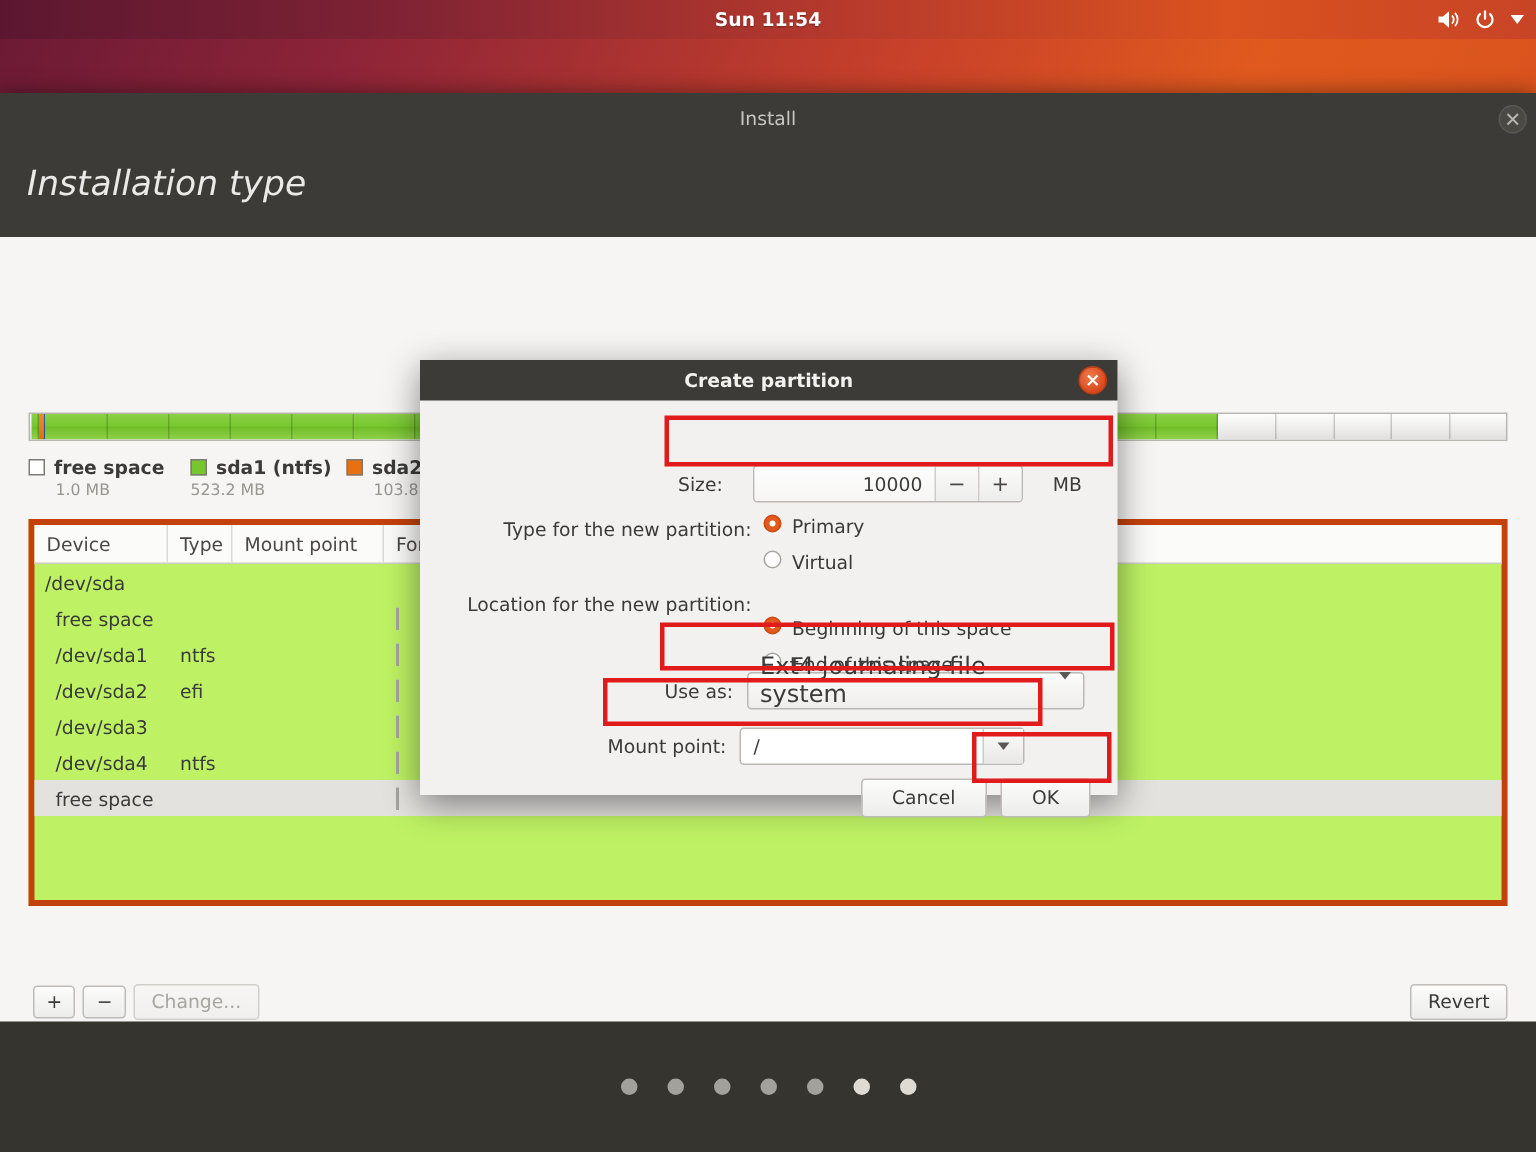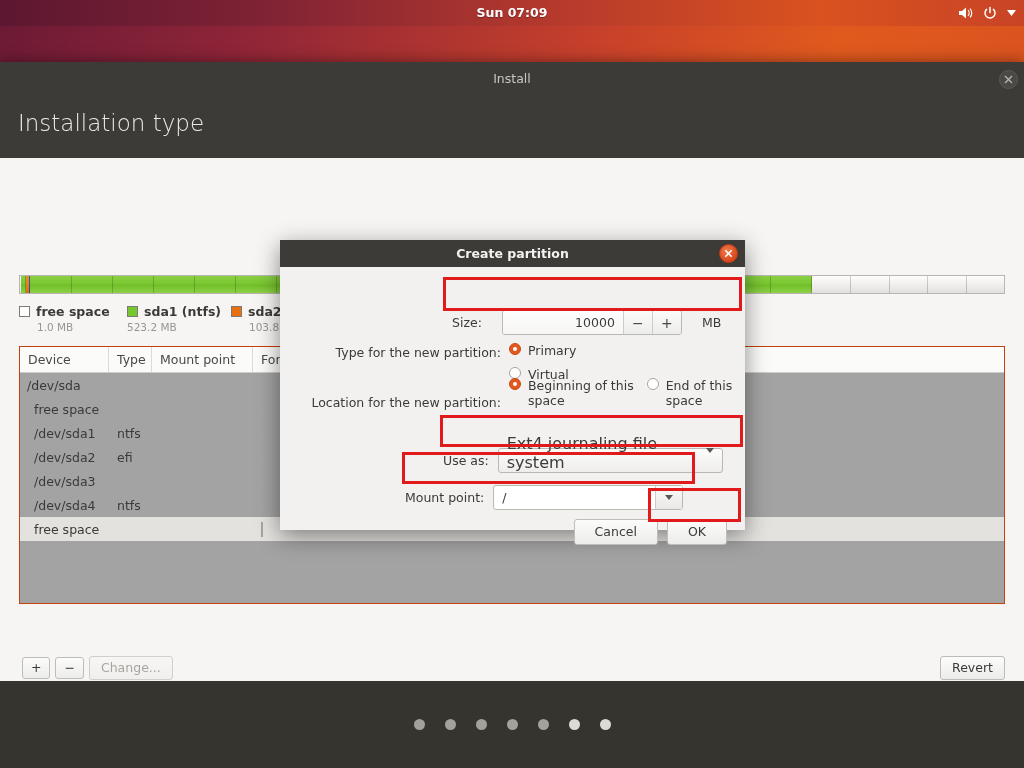--- a/index.html
+++ b/index.html
@@ -52,21 +52,21 @@
     font-size:12.5px; color:#c8c6c2;
   }
   #titlebar .winclose{
     position:absolute; right:6px; top:8px; width:19px; height:19px; border-radius:50%;
     background:#4b4944; border:1px solid #5b5953;
     display:flex; align-items:center; justify-content:center;
   }
   #titlebar .winclose svg{ display:block; }
   #titlebar .pagetitle{
     position:absolute; left:18px; top:48px;
-    font-size:23px; color:#ebeae8; font-weight:300;
+    font-size:23px; color:#ebeae8; font-weight:300;font-style:italic;
   }
 
   
   #content{ position:relative; height:523px; background:#f6f5f4; }
 
   
   #partbar{
     position:absolute; left:19px; top:117px; width:986px; height:19px;
     border:1px solid #b9b6b1; background:#fff; display:flex; overflow:hidden;
   }
@@ -91,21 +91,21 @@
   }
   .legend-item{ position:absolute; top:0; }
   .legend-top{ display:flex; align-items:center; gap:6px; white-space:nowrap; }
   .legend-swatch{ width:11px; height:11px; border:1px solid #7d7a76; flex:none; }
   .legend-name{ font-size:12.5px; font-weight:bold; color:#3a3a38; }
   .legend-size{ font-size:10.5px; color:#99958f; margin-top:2px; }
 
   
   #table{
     position:absolute; left:19px; top:188px; width:986px; height:258px;
-    border:1px solid #c2410c; background:#a3a3a3;
+    border:4px solid #c2410c; background:#bef264;
   }
   #thead{ display:flex; height:26px; background:#fbfbfa; border-bottom:1px solid #cfccc7; }
   #thead div{
     line-height:25px; padding:0 8px; font-size:12.5px; color:#4a4844;
     border-right:1px solid #dedbd6; overflow:hidden; white-space:nowrap;
   }
   .col-device{ width:89px; }
   .col-type{ width:43px; }
   .col-mount{ width:101px; }
   .col-format{ width:60px; }
@@ -196,21 +196,21 @@
     width:12px; height:12px; border-radius:50%; border:1px solid #a7a49f; background:#fff;
     display:inline-flex; align-items:center; justify-content:center; flex:none;
   }
   .radio.on{ background:#e2581d; border-color:#c64b16; }
   .radio.on:after{ content:""; width:4px; height:4px; border-radius:50%; background:#fff; }
   .radio-row{ display:flex; align-items:flex-start; gap:7px; }
 
   #type-label{ position:absolute; left:9px; top:78px; text-align:right; width:212px; }
   #type-opts{ position:absolute; left:229px; top:76px; display:flex; flex-direction:column; gap:9px; }
   #loc-label{ position:absolute; left:9px; top:128px; text-align:right; width:212px; }
-  #loc-opts{ position:absolute; left:229px; top:111px; display:flex; gap:9px; }
+  #loc-opts{ position:absolute; left:229px; top:144px; display:flex; flex-direction:column; gap:9px; }
 
   #useas-row{ position:absolute; left:163px; top:181px; display:flex; align-items:center; gap:9px; }
   #useas-combo{
     width:225px; height:25px; background:linear-gradient(180deg,#fcfcfb,#eeedeb);
     border:1px solid #bbb8b3; border-radius:3px; display:flex; align-items:flex-end;
     padding:0 8px; font-size:16px; color:#3a3a38;
   }
   #useas-combo .arrow{ margin-left:auto; }
   #useas-hl{
     position:absolute; left:440px; top:415px; width:303px; height:32px;
@@ -240,21 +240,21 @@
     border:3px solid #e11b1b; z-index:45; pointer-events:none;
   }
   .arrow-tri{ width:0; height:0; border-left:4.5px solid transparent; border-right:4.5px solid transparent; border-top:5px solid #5a5854; }
 </style>
 </head>
 <body>
 
 <div id="desktop"></div>
 
 <div id="topbar">
-  <div class="clock">Sun 07:09</div>
+  <div class="clock">Sun 11:54</div>
   <div class="tray">
     <span>
       <svg width="15" height="14" viewBox="0 0 15 14">
           <path d="M1 5h3l4-3.5v11L4 9H1z" fill="#fff"></path>
           <path d="M10 4.2a4 4 0 0 1 0 5.6" stroke="#fff" stroke-width="1.2" fill="none"></path>
           <path d="M12 2.6a6.4 6.4 0 0 1 0 8.8" stroke="#fff" stroke-width="1.2" fill="none"></path>
         </svg>
     </span>
     <span>
       <svg width="14" height="14" viewBox="0 0 14 14">

